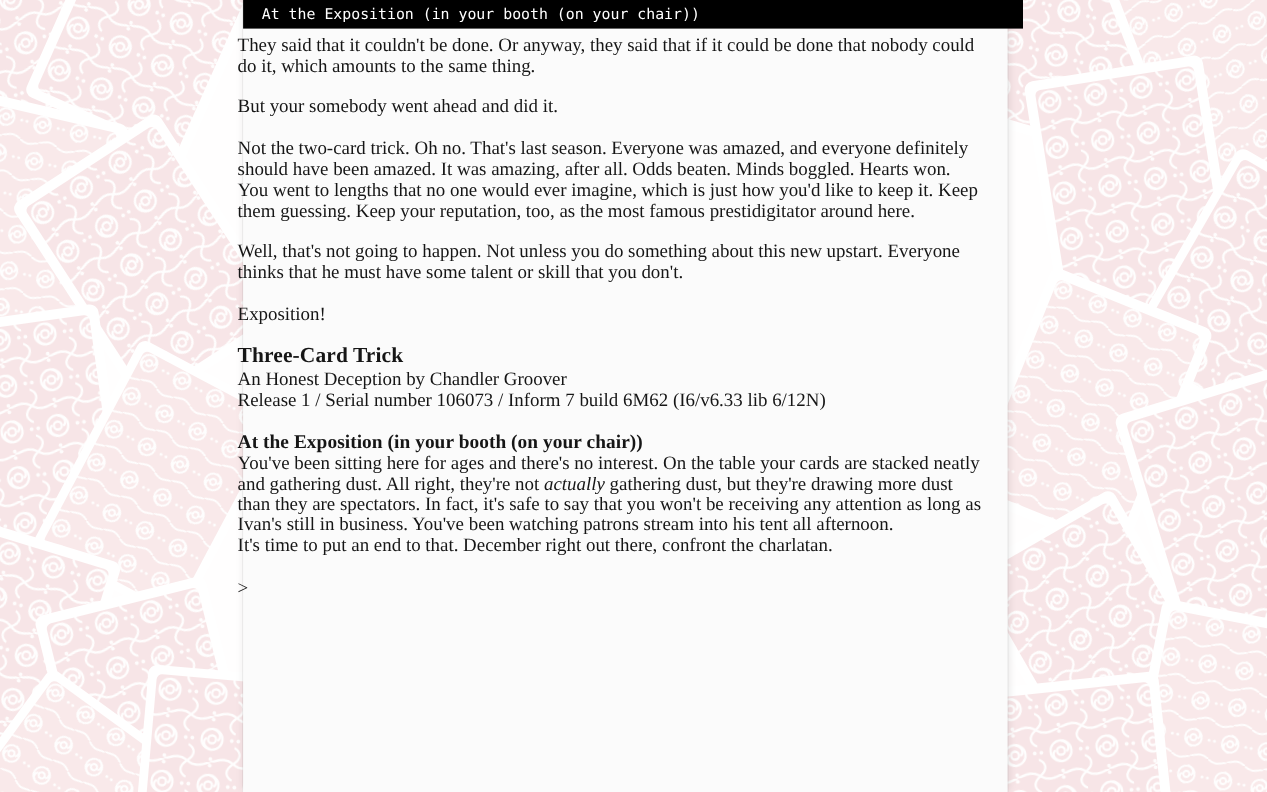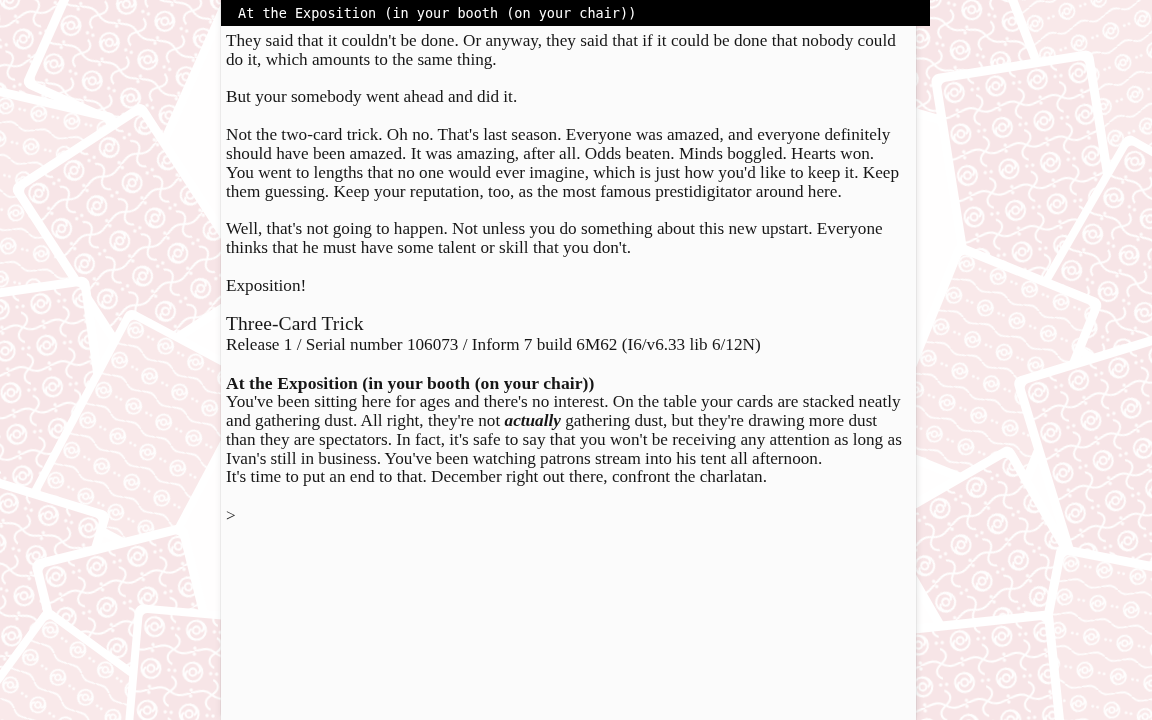--- a/index.html
+++ b/index.html
@@ -69,43 +69,43 @@
   }
   #status-line .status-right {
     position: absolute;
     right: 14px;
     top: 0;
   }
 
   
   #story {
     position: absolute;
-    left: 217px;
+    left: 207px;
     top: 26px;
     width: 695px;
     height: 558px;
     box-sizing: border-box;
     padding: 6px 10px 20px 9px;
     color: #161616;
     font-size: 17.2px;
     line-height: 18.85px;
     z-index: 2;
     overflow: hidden;
   }
   #story p {
     margin: 0 0 18.8px 0;
     text-align: left;
   }
   #story p:last-child { margin-bottom: 0; }
 
-  .em { font-style: italic; font-weight: bold; }
+  .em { font-style: italic; }
 
   h1.story-title {
     font-size: 19.5px;
-    font-weight: normal;
+    font-weight: bold;
     margin: 0;
     line-height: 20px;
     letter-spacing: .1px;
   }
   .byline, .release {
     font-size: 17.2px;
     line-height: 18.85px;
     margin: 0;
   }
   .title-block { margin: 0 0 18.8px 0; }
@@ -292,20 +292,21 @@
 
   <p>Not the two-card trick. Oh no. That's last season. Everyone was amazed, and everyone definitely should have been amazed. It was amazing, after all. Odds beaten. Minds boggled. Hearts won. You went to lengths that no one would ever imagine, which is just how you'd like to keep it. Keep them guessing. Keep your reputation, too, as the most famous prestidigitator around here.</p>
 
   <p>Well, that's not going to happen. Not unless you do something about this new upstart. Everyone thinks that he must have some talent or skill that you don't.</p>
 
   <p>Exposition!</p>
 
 
   <div class="title-block">
     <h1 class="story-title">Three-Card Trick</h1>
+    <div class="byline">An Honest Deception by Chandler Groover</div>
     <div class="release">Release 1 / Serial number 106073 / Inform 7 build 6M62 (I6/v6.33 lib 6/12N)</div>
   </div>
 
   <div>
     <h2 class="room-name">At the Exposition (in your booth (on your chair))</h2>
     <p><span>You've been sitting here for ages and there's no interest. On the table your cards are stacked neatly and gathering dust. All right, they're not </span><span class="em">actually</span><span> gathering dust, but they're drawing more dust than they are spectators. In fact, it's safe to say that you won't be receiving any attention as long as Ivan's still in business. You've been watching patrons stream into his tent all afternoon.</span></p>
   </div>
 
   <p>It's time to put an end to that. December right out there, confront the charlatan.</p>
 

